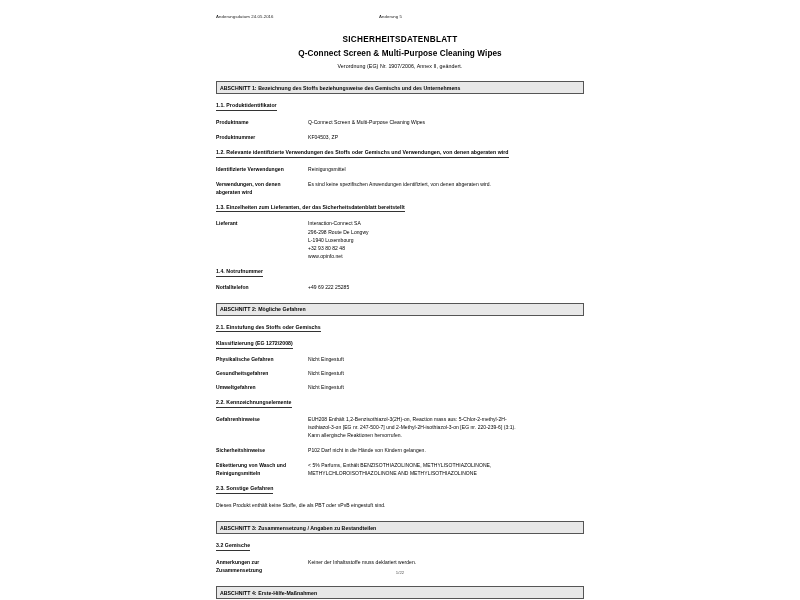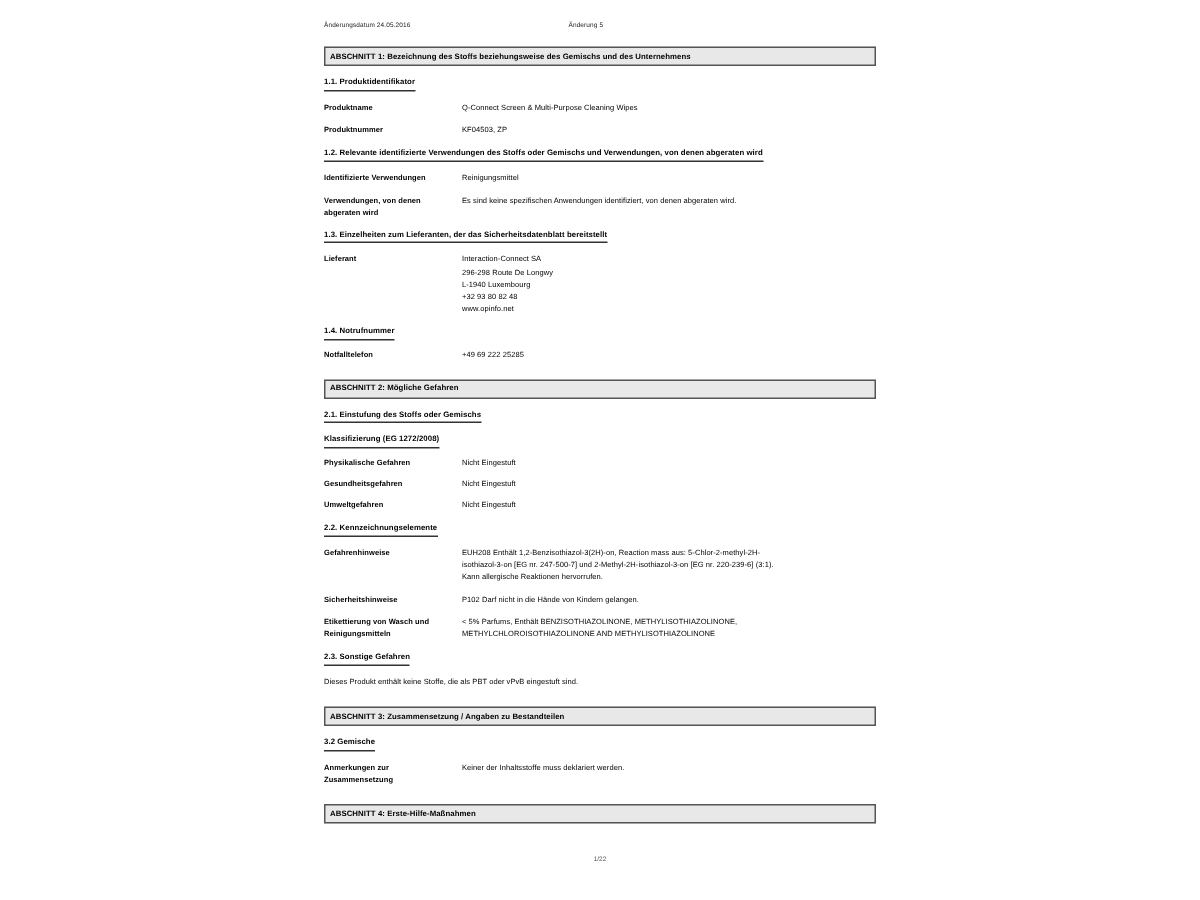--- a/index.html
+++ b/index.html
@@ -130,20 +130,25 @@
 
 <div class="page">
 
   <div class="content">
 
     <div class="runhead">
       <div class="rh-left">Änderungsdatum 24.05.2016</div>
       <div class="rh-right">Änderung 5</div>
     </div>
 
+    <div class="titleblock">
+      <div class="doc-title">SICHERHEITSDATENBLATT</div>
+      <div class="doc-subtitle">Q-Connect Screen &amp; Multi-Purpose Cleaning Wipes</div>
+      <div class="doc-regulation">Verordnung (EG) Nr. 1907/2006, Annex II, geändert.</div>
+    </div>
 
     <div class="section-banner">ABSCHNITT 1: Bezeichnung des Stoffs beziehungsweise des Gemischs und des Unternehmens</div>
 
     <div class="subsection-wrap">
       <div class="subsection">1.1. Produktidentifikator</div>
     </div>
 
     <div class="row">
       <div class="lbl">Produktname</div>
       <div class="val">Q-Connect Screen &amp; Multi-Purpose Cleaning Wipes</div>

